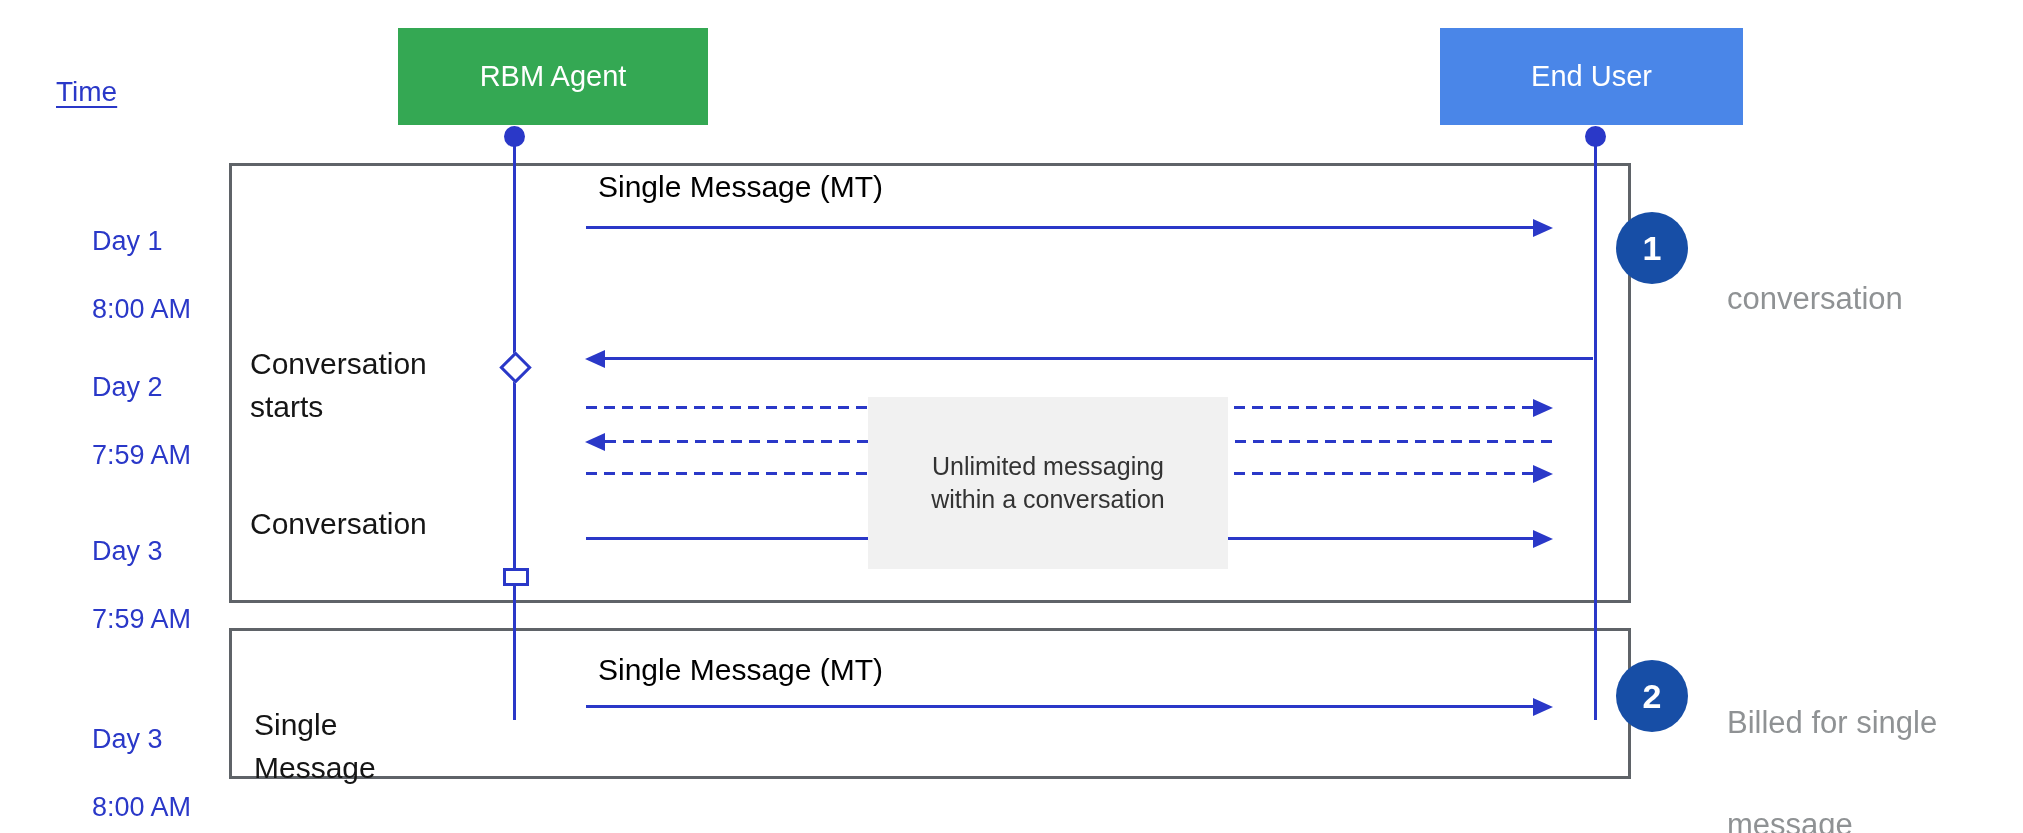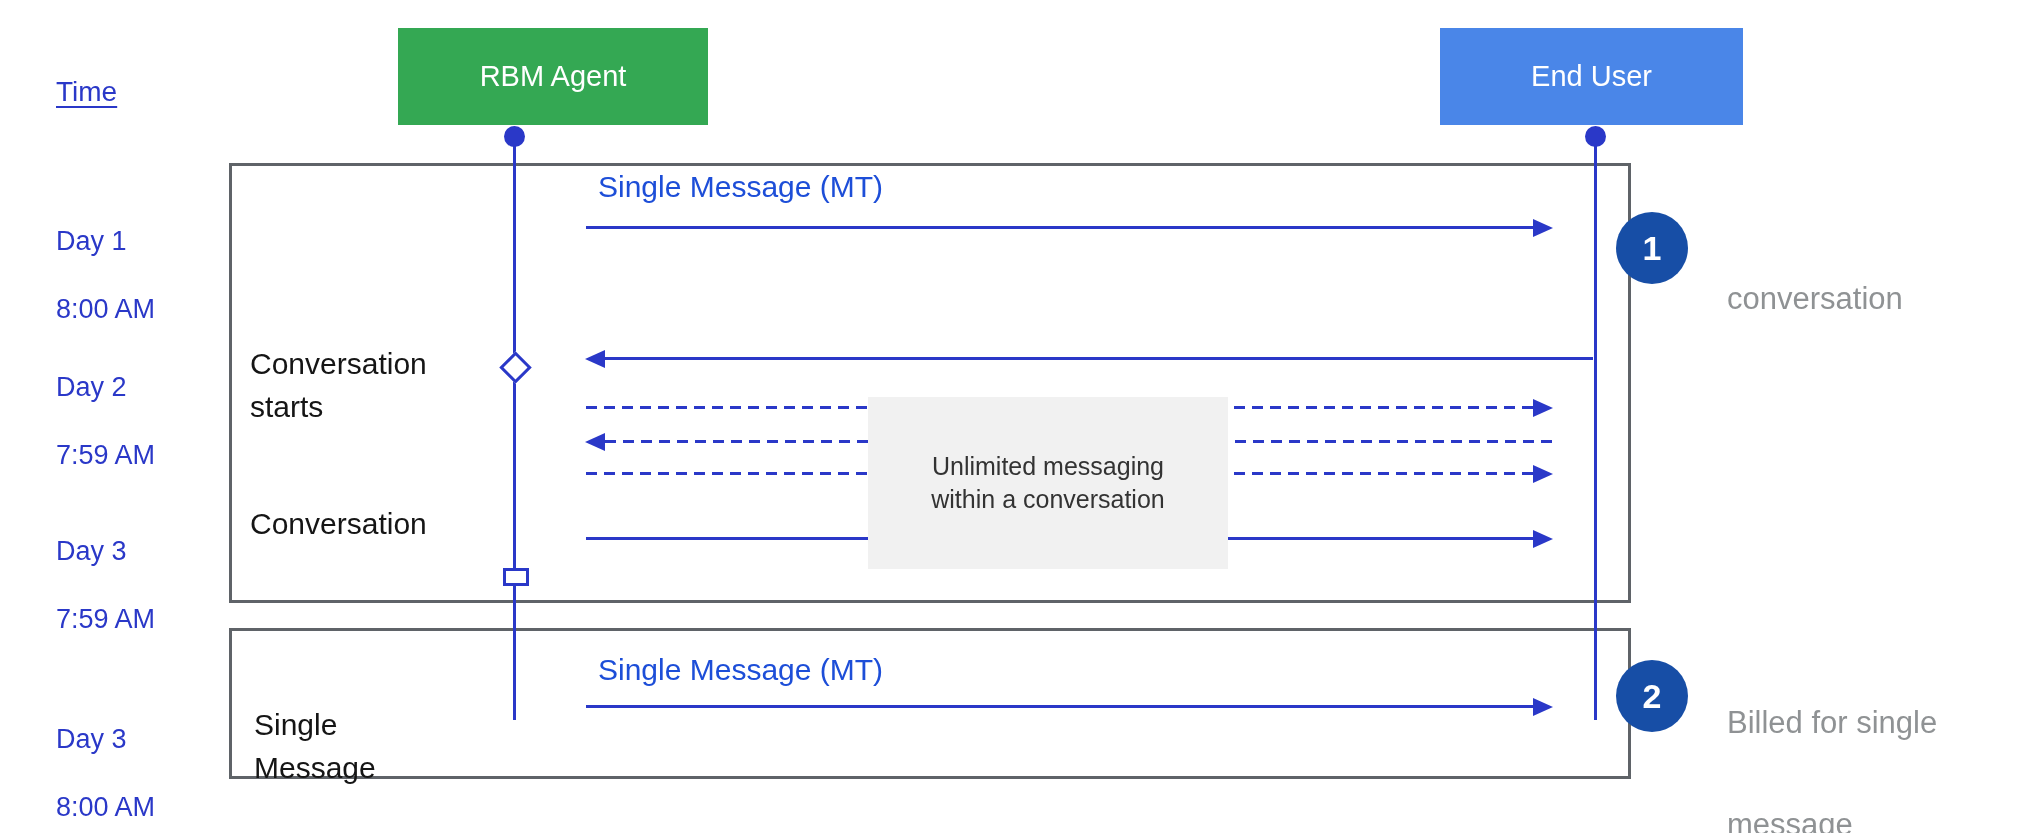--- a/index.html
+++ b/index.html
@@ -26,27 +26,27 @@
   .lifeline-agent{left:513px;top:136px;height:584px;}
   .lifeline-user{left:1594px;top:136px;height:584px;}
   .dot{width:21px;height:21px;border-radius:50%;background:var(--blue);z-index:5;}
   .dot-agent{left:504px;top:126px;}
   .dot-user{left:1585px;top:126px;}
 
   .frame{border:3px solid var(--framegray);z-index:1;}
   .frame-1{left:229px;top:163px;width:1402px;height:440px;box-sizing:border-box;}
   .frame-2{left:229px;top:628px;width:1402px;height:151px;box-sizing:border-box;}
 
-  .day-label{color:var(--blue);font-size:27px;line-height:34px;white-space:pre-line;}
+  .day-label{color:var(--blue);font-size:27px;line-height:34px;white-space:pre-line;margin-left:36px;}
   .day-1{left:56px;top:190px;}
   .day-2{left:56px;top:336px;}
   .day-3{left:56px;top:500px;}
   .day-4{left:56px;top:688px;}
 
-  .msg-label{font-size:30px;color:#1d4ed8;z-index:3;}
+  .msg-label{font-size:30px;color:#000000;z-index:3;}
   .side-label{font-size:30px;color:#151515;line-height:43px;z-index:3;}
 
   .arrow{height:3px;background:var(--blue);z-index:2;}
   .arrow-dashed{background:repeating-linear-gradient(90deg,var(--blue) 0 11px,transparent 11px 18px);}
   .head{position:absolute;width:0;height:0;top:50%;}
   .head-right{right:-20px;transform:translateY(-50%);
     border-left:20px solid var(--blue);border-top:9px solid transparent;border-bottom:9px solid transparent;}
   .head-left{left:-20px;transform:translateY(-50%);
     border-right:20px solid var(--blue);border-top:9px solid transparent;border-bottom:9px solid transparent;}
 

